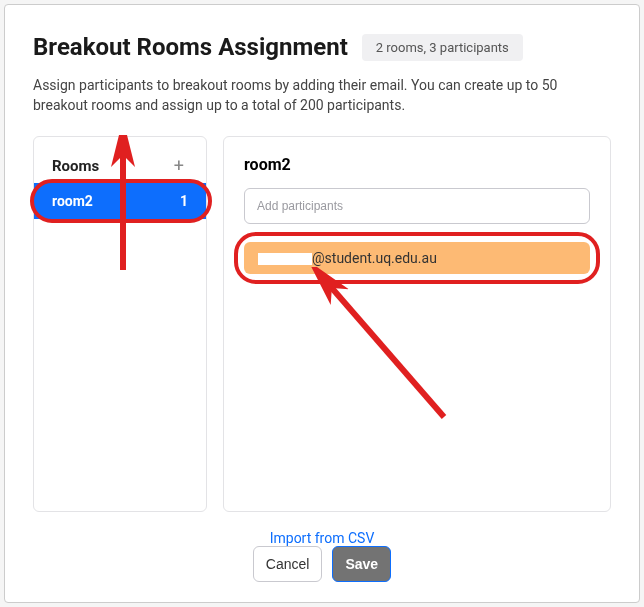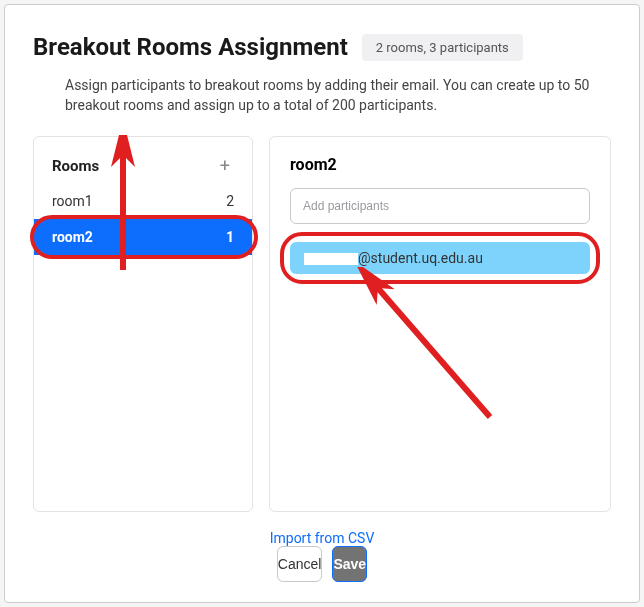--- a/index.html
+++ b/index.html
@@ -37,37 +37,36 @@
       border-radius: 4px;
       padding: 6px 14px;
       font-size: 13px;
       color: #555;
     }
     .desc {
       font-size: 14px;
       color: #444;
       line-height: 1.45;
       margin-bottom: 20px;
-      margin-left: 32px;
     }
     .panels {
       display: flex;
       gap: 16px;
       flex: 1;
       min-height: 0;
     }
     .panel {
       border: 1px solid #e3e3e6;
       border-radius: 6px;
       background: #fff;
       display: flex;
       flex-direction: column;
       overflow: visible;
     }
-    .rooms-panel { width: 220px; }
+    .rooms-panel { width: 174px; }
     .detail-panel { flex: 1; padding: 18px 20px; position: relative; }
     .rooms-header {
       display: flex;
       justify-content: space-between;
       align-items: center;
       padding: 18px 18px 6px 18px;
     }
     .rooms-header-title {
       font-weight: 700;
       font-size: 15px;
@@ -108,21 +107,21 @@
       border-radius: 6px;
       padding: 10px 12px;
       font-size: 12px;
       color: #777;
       background: #fff;
     }
     .add-participants::placeholder { color: #9a9aa0; }
     .participant-pill {
       display: inline-block;
       margin-top: 18px;
-      background: #7dd3fc;
+      background: #fdba74;
       border-radius: 6px;
       padding: 8px 14px;
       font-size: 14px;
       color: #333;
       position: relative;
     }
     .participant-hidden {
       display: inline-block;
       width: 54px;
       height: 12px;
@@ -138,21 +137,21 @@
     }
     .import-link {
       color: #0d6efd;
       font-size: 14px;
       text-decoration: none;
       cursor: pointer;
     }
     .footer-buttons { display: flex; gap: 10px; }
     .btn {
       border-radius: 6px;
-      padding: 9px 0;
+      padding: 9px 12px;
       font-size: 14px;
       cursor: pointer;
       border: 1px solid #c9c9cf;
       background: #fff;
       color: #333;
     }
     .btn.primary {
       background: #737373;
       border-color: #0d6efd;
       color: #fff;
@@ -185,24 +184,20 @@
   <p class="desc">Assign participants to breakout rooms by adding their email. You can create up to 50 breakout rooms and assign up to a total of 200 participants.</p>
 
   <div class="panels">
 
     <div class="panel rooms-panel">
       <div class="rooms-header">
         <span class="rooms-header-title">Rooms</span>
         <span class="add-room">+</span>
       </div>
 
-      <div class="room-row">
-        <span class="room-name">room1</span>
-        <span class="room-count">2</span>
-      </div>
 
       <div class="room-row selected" style="position:relative;">
         <span class="room-name">room2</span>
         <span class="room-count">1</span>
         <div class="annot-oval" style="left:-4px; right:-6px; top:-4px; bottom:-4px;"></div>
       </div>
 
       <svg class="annot-arrow" width="60" height="140" style="left:88px; top:130px;">
         <defs>
           <marker id="ah1" markerWidth="8" markerHeight="8" refX="4" refY="2" orient="auto">

